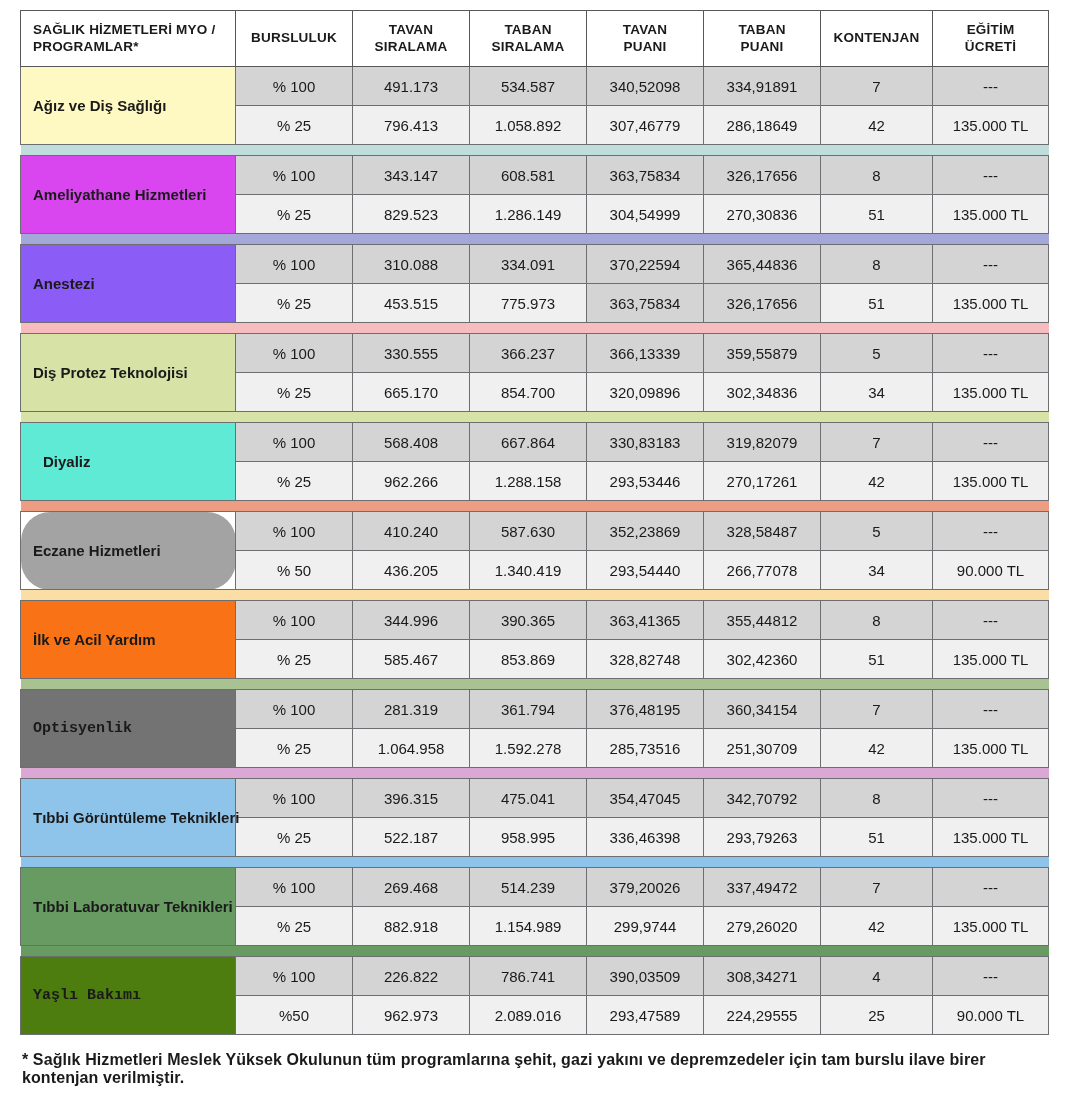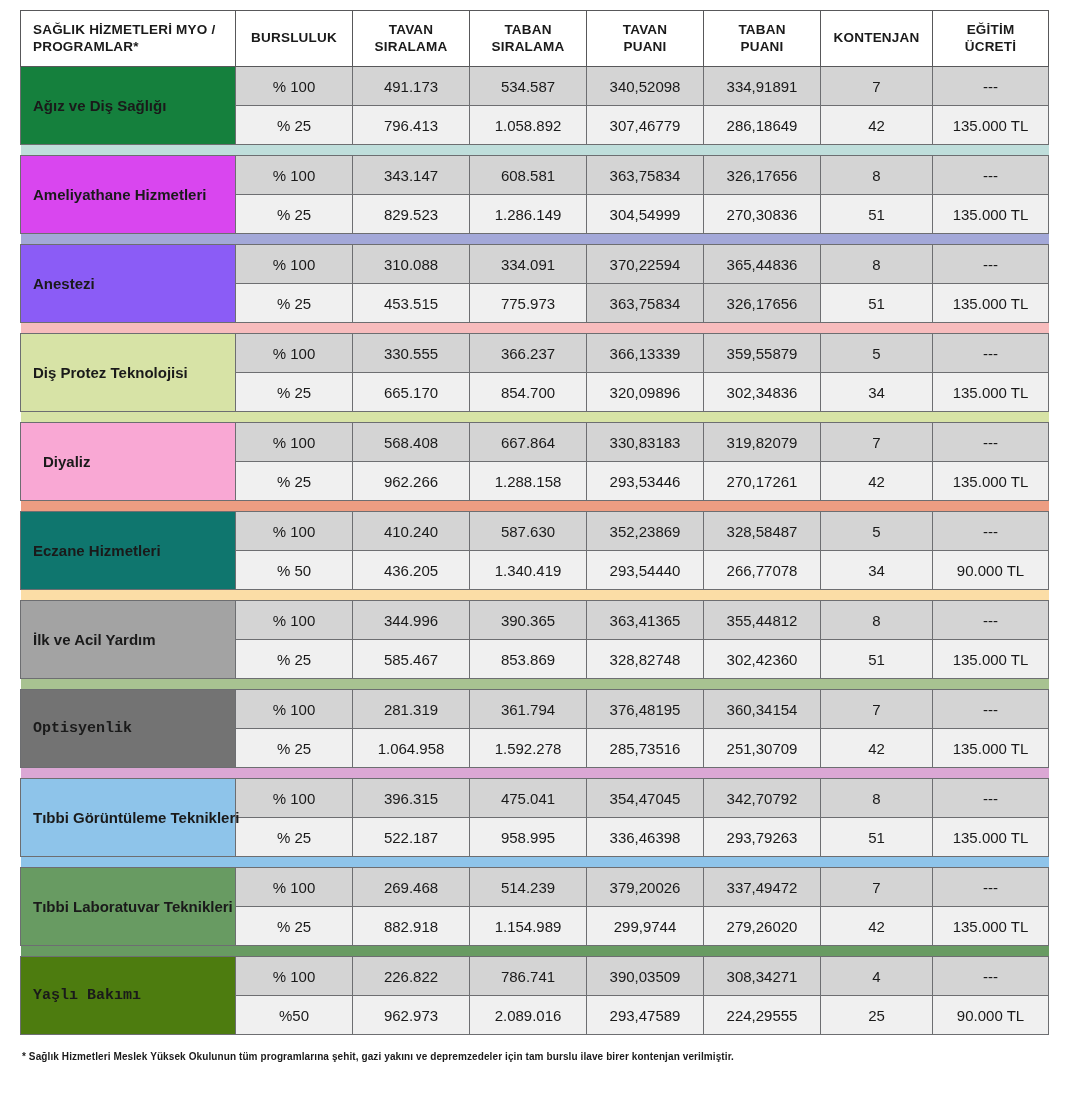--- a/index.html
+++ b/index.html
@@ -90,21 +90,21 @@
   tr.sep td .band {
     display: block;
     height: 10px;
     width: 100%;
   }
 
   
   .footnote {
     margin-top: 16px;
     padding-left: 2px;
-    font-size: 10px;
+    font-size: 16px;
     font-weight: bold;
     color: #1a1a1a;
     letter-spacing: .1px;
   }
 </style>
 </head>
 <body>
 
 <div class="page">
 
@@ -147,21 +147,21 @@
           <th>
             <span class="hl">KONTENJAN</span>
           </th>
           <th>
             <span class="hl">EĞİTİM ÜCRETİ</span>
           </th>
         </tr>
     </thead>
     <tbody>
         <tr>
-          <td class="progcell" rowspan="2" style="background: #15803d; margin-left: 26px;">Ağız ve Diş Sağlığı</td>
+          <td class="progcell" rowspan="2" style="background: #fef9c3; margin-left: 26px;">Ağız ve Diş Sağlığı</td>
           <td class="shade-dark">% 100</td>
           <td class="shade-dark">491.173</td>
           <td class="shade-dark">534.587</td>
           <td class="shade-dark">340,52098</td>
           <td class="shade-dark">334,91891</td>
           <td class="shade-dark">7</td>
           <td class="shade-dark">---</td>
         </tr>
         <tr>
           <td class="shade-light">% 25</td>
@@ -243,21 +243,21 @@
           <td class="shade-light">302,34836</td>
           <td class="shade-light">34</td>
           <td class="shade-light">135.000 TL</td>
         </tr>
         <tr class="sep">
           <td colspan="8">
             <span class="band" style="background: rgb(215, 227, 166);"></span>
           </td>
         </tr>
         <tr>
-          <td class="progcell" rowspan="2" style="background: #f9a8d4; padding-left: 22px;">Diyaliz</td>
+          <td class="progcell" rowspan="2" style="background: #5eead4; padding-left: 22px;">Diyaliz</td>
           <td class="shade-dark">% 100</td>
           <td class="shade-dark">568.408</td>
           <td class="shade-dark">667.864</td>
           <td class="shade-dark">330,83183</td>
           <td class="shade-dark">319,82079</td>
           <td class="shade-dark">7</td>
           <td class="shade-dark">---</td>
         </tr>
         <tr>
           <td class="shade-light">% 25</td>
@@ -267,21 +267,21 @@
           <td class="shade-light">270,17261</td>
           <td class="shade-light">42</td>
           <td class="shade-light">135.000 TL</td>
         </tr>
         <tr class="sep">
           <td colspan="8">
             <span class="band" style="background: rgb(237, 157, 130);"></span>
           </td>
         </tr>
         <tr>
-          <td class="progcell" rowspan="2" style="background: #0f766e;">Eczane Hizmetleri</td>
+          <td class="progcell" rowspan="2" style="background: #a3a3a3; border-radius: 29px;">Eczane Hizmetleri</td>
           <td class="shade-dark">% 100</td>
           <td class="shade-dark">410.240</td>
           <td class="shade-dark">587.630</td>
           <td class="shade-dark">352,23869</td>
           <td class="shade-dark">328,58487</td>
           <td class="shade-dark">5</td>
           <td class="shade-dark">---</td>
         </tr>
         <tr>
           <td class="shade-light">% 50</td>
@@ -291,21 +291,21 @@
           <td class="shade-light">266,77078</td>
           <td class="shade-light">34</td>
           <td class="shade-light">90.000 TL</td>
         </tr>
         <tr class="sep">
           <td colspan="8">
             <span class="band" style="background: rgb(251, 221, 166);"></span>
           </td>
         </tr>
         <tr>
-          <td class="progcell" rowspan="2" style="background: #a3a3a3;">İlk ve Acil Yardım</td>
+          <td class="progcell" rowspan="2" style="background: #f97316;">İlk ve Acil Yardım</td>
           <td class="shade-dark">% 100</td>
           <td class="shade-dark">344.996</td>
           <td class="shade-dark">390.365</td>
           <td class="shade-dark">363,41365</td>
           <td class="shade-dark">355,44812</td>
           <td class="shade-dark">8</td>
           <td class="shade-dark">---</td>
         </tr>
         <tr>
           <td class="shade-light">% 25</td>

